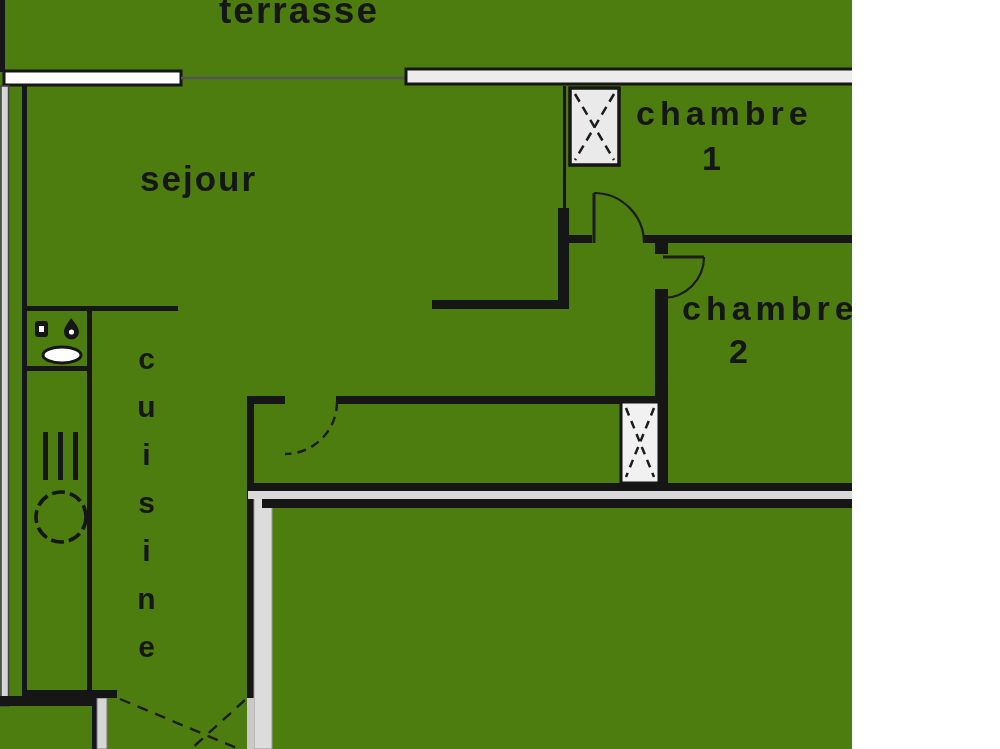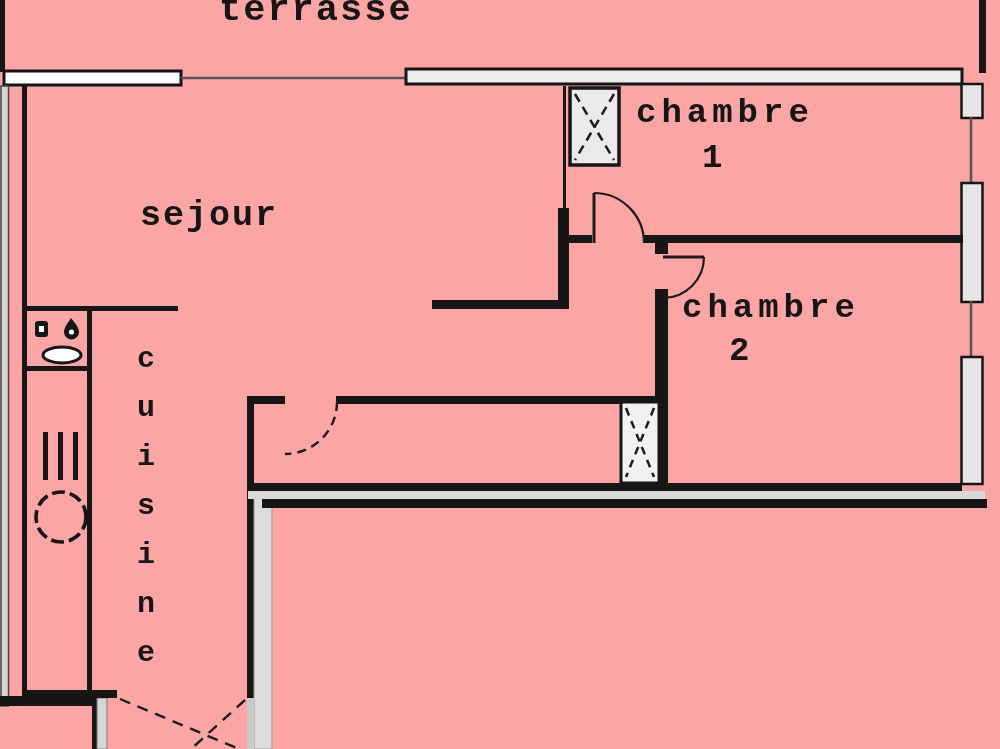--- a/index.html
+++ b/index.html
@@ -1,21 +1,21 @@
 <!DOCTYPE html>
 <html><head>
 <meta charset="utf-8">
 <style>
   html,body{margin:0;padding:0;background:#ffffff;}
-  #plan{position:relative;width:1000px;height:749px;background:#fca5a5;overflow:hidden;
-        font-family:Liberation Mono, monospace;}
+  #plan{position:relative;width:852px;height:749px;background:#4d7c0f;overflow:hidden;
+        font-family:Liberation Sans, sans-serif;}
   #plan svg{position:absolute;left:0;top:0;}
   .room-label{position:absolute;color:#161616;font-weight:700;white-space:nowrap;line-height:1;}
   .lbl-terrasse{left:219px;top:-8px;font-size:37px;letter-spacing:2px;}
-  .lbl-sejour{left:140px;top:161px;font-size:35px;letter-spacing:2px;margin-top:38px;}
+  .lbl-sejour{left:140px;top:161px;font-size:35px;letter-spacing:2px;}
   .lbl-chambre1{left:636px;top:96px;font-size:34px;letter-spacing:5px;}
   .lbl-chambre1-num{left:702px;top:141px;font-size:34px;}
   .lbl-chambre2{left:682px;top:291px;font-size:34px;letter-spacing:5px;}
   .lbl-chambre2-num{left:729px;top:334px;font-size:34px;}
   .lbl-sdb{left:362px;top:424px;font-size:36px;letter-spacing:5px;}
   .lbl-cuisine{left:131px;top:342px;font-size:30px;letter-spacing:15px;
                writing-mode:vertical-rl;text-orientation:upright;}
 </style>
 </head>
 <body>

